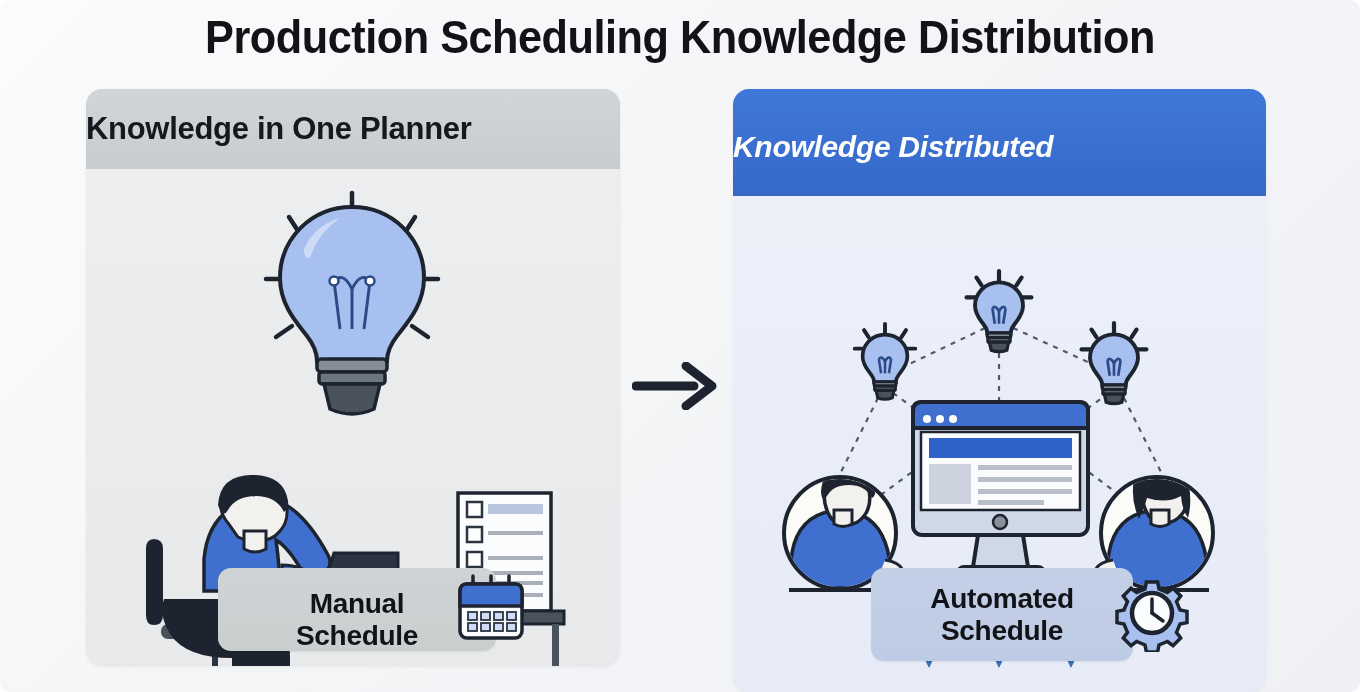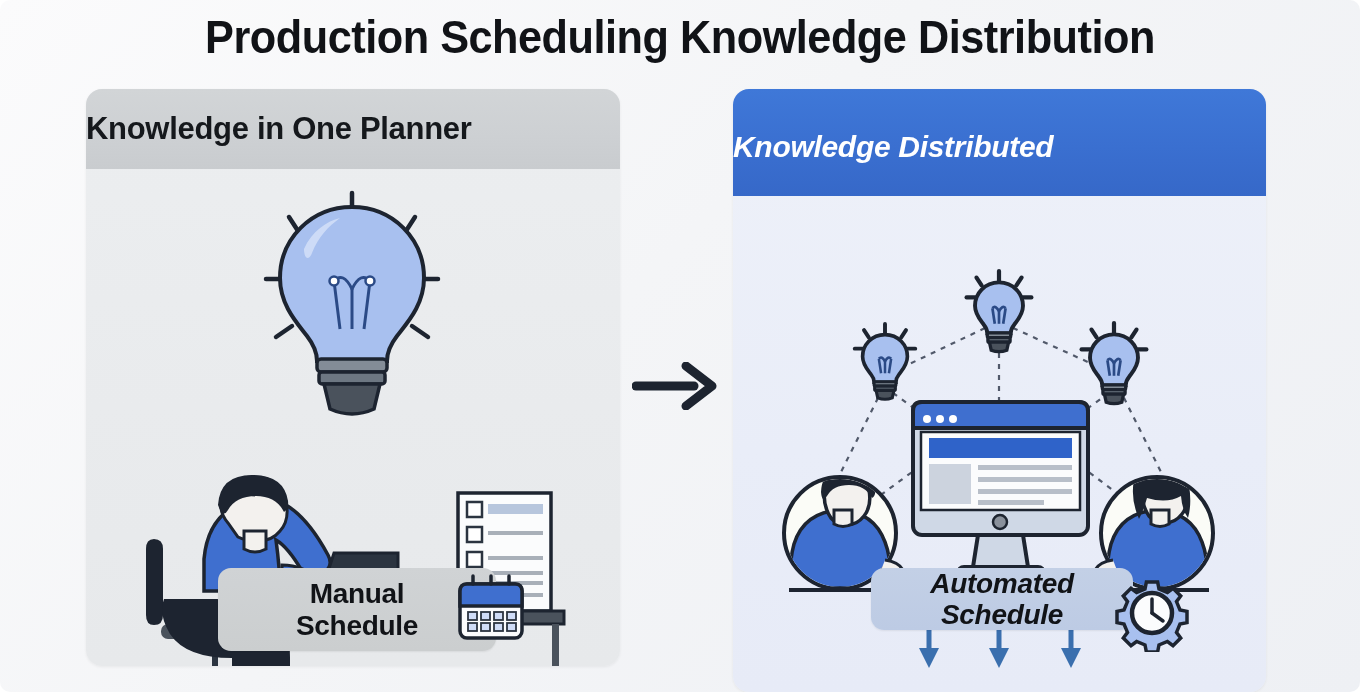--- a/index.html
+++ b/index.html
@@ -107,29 +107,29 @@
     align-items: center;
     box-sizing: border-box;
   }
   #pill-left {
     left: 218px;
     top: 568px;
     width: 278px;
     height: 83px;
     background: linear-gradient(180deg, #d0d3d5 0%, #cbcecf 100%);
     box-shadow: 0 1px 2px rgba(0,0,0,0.07);
+    align-items: flex-end;
   }
   #pill-right {
     left: 871px;
     top: 568px;
     width: 262px;
-    height: 62px;
+    height: 93px;
     background: linear-gradient(180deg, #c3d0e6 0%, #bdcbe4 100%);
     box-shadow: 0 1px 2px rgba(0,0,0,0.07);
-    font-style: italic;
   }
   .pill-label {
     width: 100%;
     text-align: center;
     font-weight: bold;
     font-size: 28px;
     line-height: 1.12;
     color: #111317;
     letter-spacing: -0.3px;
   }

